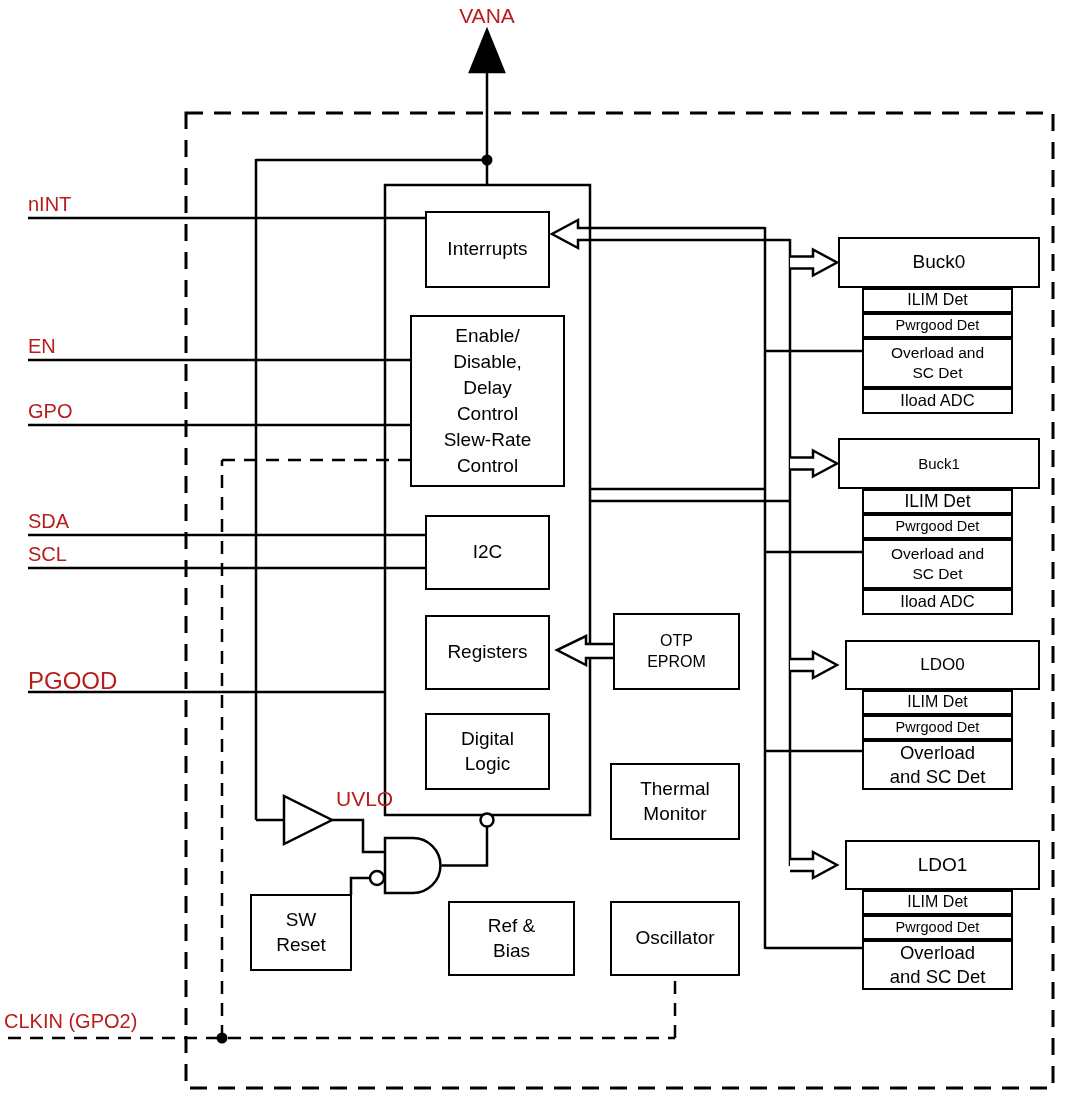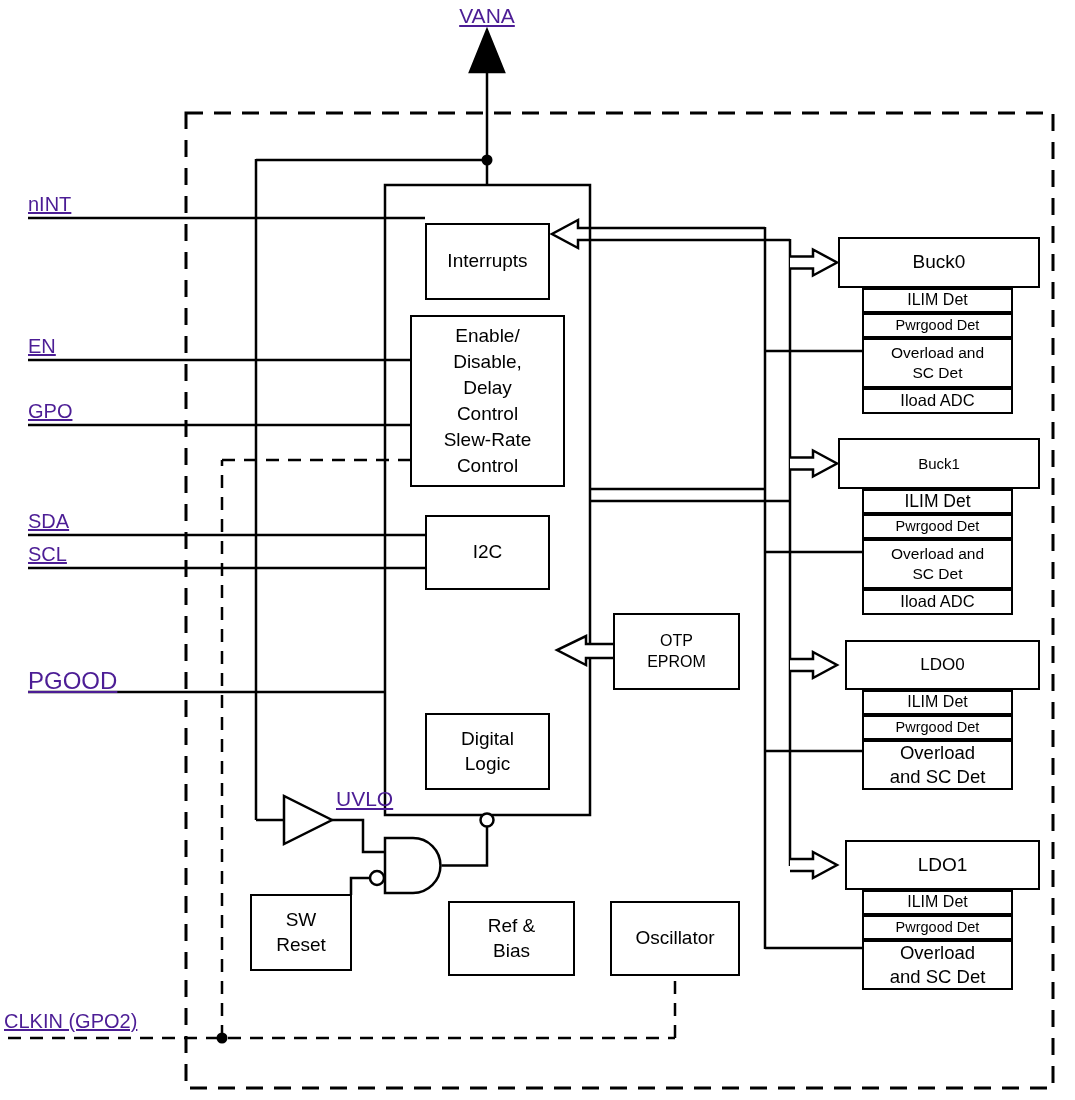--- a/index.html
+++ b/index.html
@@ -4,21 +4,21 @@
 <style>
   * { margin:0; padding:0; box-sizing:border-box; }
   body { background:#ffffff; font-family:"Liberation Sans", sans-serif; color:#000; }
   .stage { position:relative; width:1075px; height:1100px; background:#fff; overflow:hidden; }
   svg.wires { position:absolute; left:0; top:0; width:1075px; height:1100px; }
   .box {
     position:absolute; border:2.5px solid #000; background:#fff;
     display:flex; flex-direction:column; align-items:center; justify-content:center;
     text-align:center; line-height:1.3; color:#000;
   }
-  .lbl { position:absolute; white-space:nowrap; color:#4c1d95;text-decoration:underline; }
+  .lbl { position:absolute; white-space:nowrap; color:#b91c1c; }
   .ln { display:block; }
 </style>
 </head>
 <body>
 
 <div class="stage">
 
   <svg class="wires" viewBox="0 0 1075 1100">
     <g stroke="#000" stroke-width="2.5" fill="none">
 
@@ -70,43 +70,48 @@
   <div class="lbl" style="left:447px;top:4px;width:80px;text-align:center;font-size:21px">VANA</div>
   <div class="lbl" style="left:28px;top:193px;font-size:20px">nINT</div>
   <div class="lbl" style="left:28px;top:335px;font-size:20px">EN</div>
   <div class="lbl" style="left:28px;top:400px;font-size:20px">GPO</div>
   <div class="lbl" style="left:28px;top:510px;font-size:20px">SDA</div>
   <div class="lbl" style="left:28px;top:543px;font-size:20px">SCL</div>
   <div class="lbl" style="left:28px;top:667px;font-size:24px">PGOOD</div>
   <div class="lbl" style="left:4px;top:1010px;font-size:20px">CLKIN (GPO2)</div>
   <div class="lbl" style="left:336px;top:787px;font-size:21px">UVLO</div>
 
-  <div class="box" style="left:425px;top:223px;width:125px;height:77px;font-size:19px">Interrupts</div>
+  <div class="box" style="left:425px;top:211px;width:125px;height:77px;font-size:19px">Interrupts</div>
 
   <div class="box" style="left:410px;top:315px;width:155px;height:172px;font-size:19px;line-height:26px">
     <div class="ln">Enable/</div>
     <div class="ln">Disable,</div>
     <div class="ln">Delay</div>
     <div class="ln">Control</div>
     <div class="ln">Slew-Rate</div>
     <div class="ln">Control</div>
   </div>
 
   <div class="box" style="left:425px;top:515px;width:125px;height:75px;font-size:19px">I2C</div>
+  <div class="box" style="left:425px;top:615px;width:125px;height:75px;font-size:19px">Registers</div>
 
   <div class="box" style="left:425px;top:713px;width:125px;height:77px;font-size:19px">
     <div class="ln">Digital</div>
     <div class="ln">Logic</div>
   </div>
 
   <div class="box" style="left:613px;top:613px;width:127px;height:77px;font-size:16px">
     <div class="ln">OTP</div>
     <div class="ln">EPROM</div>
   </div>
 
+  <div class="box" style="left:610px;top:763px;width:130px;height:77px;font-size:19px">
+    <div class="ln">Thermal</div>
+    <div class="ln">Monitor</div>
+  </div>
 
   <div class="box" style="left:448px;top:901px;width:127px;height:75px;font-size:19px">
     <div class="ln">Ref &amp;</div>
     <div class="ln">Bias</div>
   </div>
 
   <div class="box" style="left:610px;top:901px;width:130px;height:75px;font-size:19px">Oscillator</div>
 
   <div class="box" style="left:250px;top:894px;width:102px;height:77px;font-size:19px">
     <div class="ln">SW</div>

